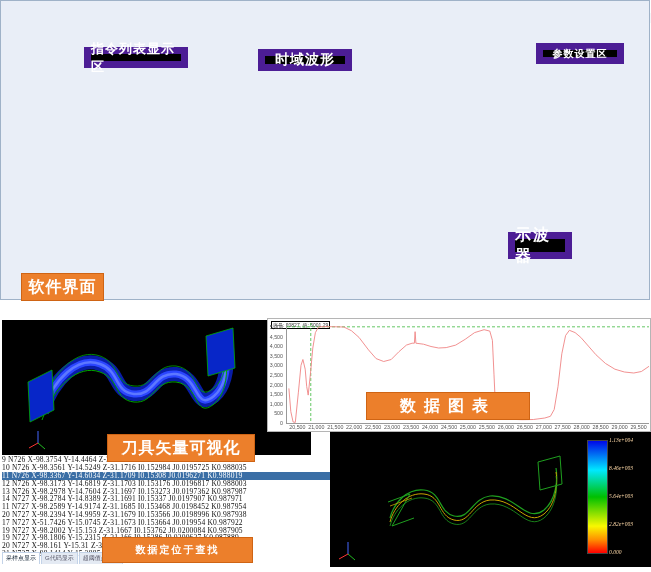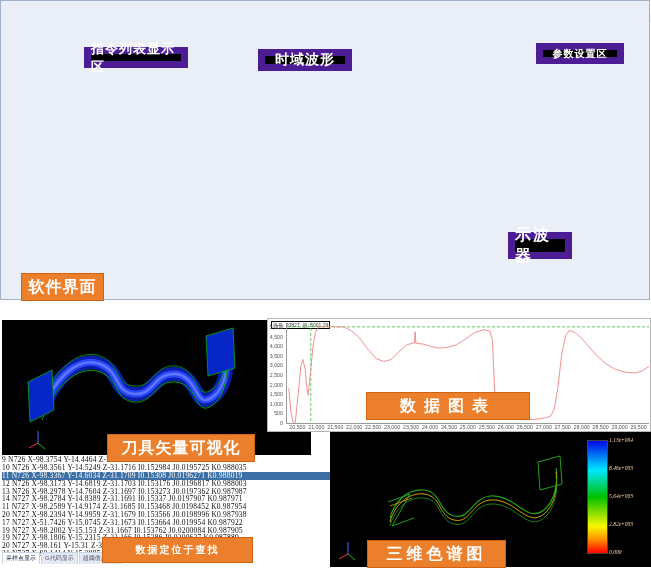--- a/index.html
+++ b/index.html
@@ -492,15 +492,14 @@
 
   <div id="annolayer">
       <div class="anno blue" style="left: 84px; top: 47px; width: 104px; height: 21px; font-size: 13px; letter-spacing: 1px;">指令列表显示区</div>
       <div class="anno blue" style="left: 258px; top: 49px; width: 94px; height: 22px; font-size: 14px; letter-spacing: 1px;">时域波形</div>
       <div class="anno blue" style="left: 536px; top: 43px; width: 88px; height: 21px; font-size: 10px; letter-spacing: 1px;">参数设置区</div>
       <div class="anno blue" style="left: 508px; top: 232px; width: 64px; height: 27px; font-size: 16px; letter-spacing: 2px;">示波器</div>
       <div class="anno orange" style="left: 21px; top: 273px; width: 83px; height: 28px; font-size: 16px; letter-spacing: 1px;">软件界面</div>
       <div class="anno orange" style="left: 107px; top: 434px; width: 148px; height: 28px; font-size: 16px; letter-spacing: 1px;">刀具矢量可视化</div>
       <div class="anno orange" style="left: 366px; top: 392px; width: 164px; height: 28px; font-size: 16px; letter-spacing: 8px;">数据图表</div>
       <div class="anno orange" style="left: 102px; top: 537px; width: 151px; height: 26px; font-size: 10px; letter-spacing: 2px;">数据定位于查找</div>
-      <div class="anno orange" style="left: 367px; top: 540px; width: 139px; height: 28px; font-size: 16px; letter-spacing: 4px;">三维色谱图</div>
     </div>
 </div>
 
 </body></html>

